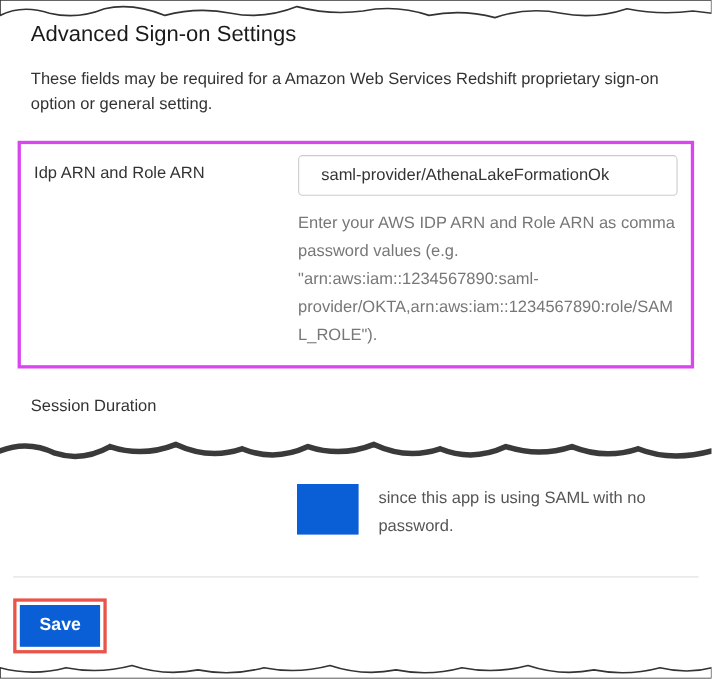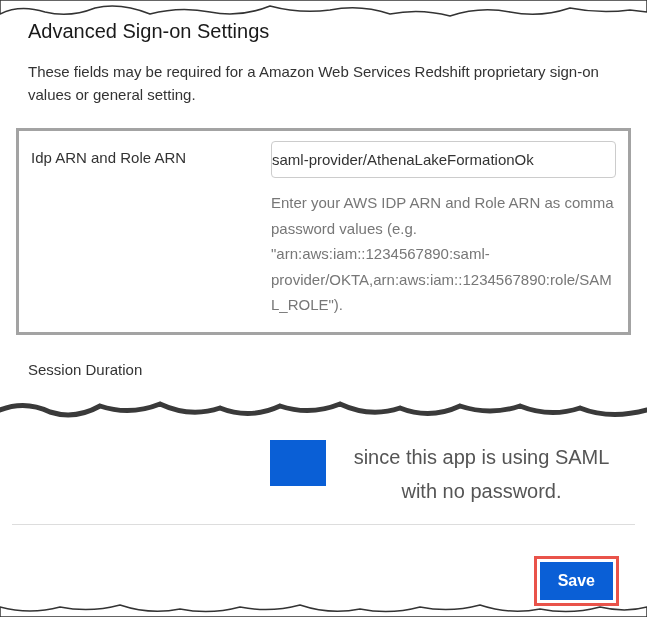--- a/index.html
+++ b/index.html
@@ -24,21 +24,21 @@
       color: #1a1a1a;
       margin-bottom: 18px;
     }
     .description {
       font-size: 15px;
       color: #333;
       line-height: 1.5;
       margin-bottom: 22px;
     }
     .highlight-box {
-      border: 3px solid #a3a3a3;
+      border: 3px solid #d946ef;
       padding: 10px 12px 14px 12px;
       margin-left: -12px;
       margin-right: -12px;
       margin-bottom: 18px;
     }
     .form-row {
       display: flex;
       align-items: flex-start;
       gap: 20px;
     }
@@ -46,21 +46,21 @@
       flex: 0 0 220px;
       font-size: 15px;
       color: #333;
       padding-top: 8px;
     }
     .form-field {
       flex: 1;
     }
     .text-input {
       width: 100%;
-      padding: 9px 0;
+      padding: 9px 20px;
       font-size: 15px;
       color: #333;
       border: 1px solid #ccc;
       border-radius: 4px;
       font-family: inherit;
     }
     .help-text {
       font-size: 15px;
       color: #777;
       line-height: 1.7;
@@ -93,40 +93,38 @@
       display: flex;
       align-items: flex-start;
       gap: 18px;
     }
     .blue-block {
       width: 56px;
       height: 46px;
       background: #0a5fd6;
     }
     .note-text {
-      font-size: 20px;
+      font-size: 15px;
       color: #555;
       line-height: 1.7;
       flex: 1;
-      text-align: center;
     }
     .divider {
       position: absolute;
       top: 524px;
       left: 12px;
       right: 12px;
       border-top: 1px solid #ddd;
     }
     .footer {
       position: absolute;
-      top: 556px;
+      top: 544px;
       left: 12px;
       right: 12px;
       display: flex;
-      justify-content: flex-end;
       padding-right: 16px;
     }
     .save-highlight {
       border: 3px solid #e9534a;
       padding: 3px;
       display: inline-block;
     }
     .save-button {
       background: #0a5fd6;
       color: #fff;
@@ -147,21 +145,21 @@
   </style>
 </head>
 <body>
 
 <svg class="torn-top" viewBox="0 0 647 18" preserveAspectRatio="none">
   <path d="M0,14 Q20,4 45,12 Q70,18 95,8 Q120,2 150,14 Q180,6 210,12 Q240,18 270,6 Q300,14 330,10 Q360,4 390,14 Q420,8 450,16 Q480,6 510,12 Q540,18 570,8 Q600,14 630,10 L647,12 L647,0 L0,0 Z" fill="#fff" stroke="#333" stroke-width="1.5"></path>
 </svg>
 
 <div class="section-upper">
   <h2 class="heading">Advanced Sign-on Settings</h2>
-  <p class="description">These fields may be required for a Amazon Web Services Redshift proprietary sign-on values or general setting.</p>
+  <p class="description">These fields may be required for a Amazon Web Services Redshift proprietary sign-on option or general setting.</p>
 
   <div class="highlight-box">
     <div class="form-row">
       <div class="form-label">Idp ARN and Role ARN</div>
       <div class="form-field">
         <input type="text" class="text-input" value="saml-provider/AthenaLakeFormationOk" style="">
         <div class="help-text">Enter your AWS IDP ARN and Role ARN as comma password values (e.g. "arn:aws:iam::1234567890:saml-provider/OKTA,arn:aws:iam::1234567890:role/SAML_ROLE").</div>
       </div>
     </div>
   </div>

